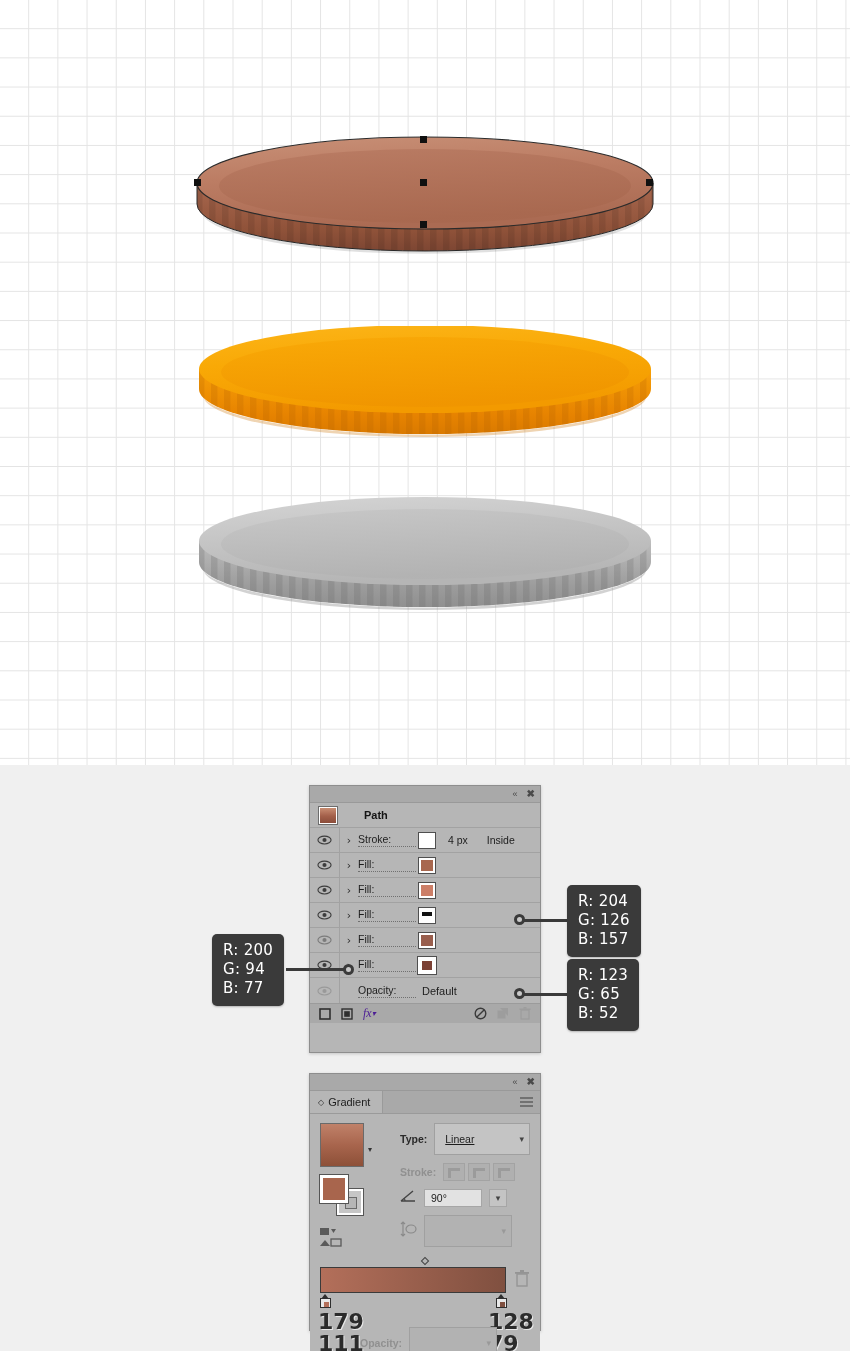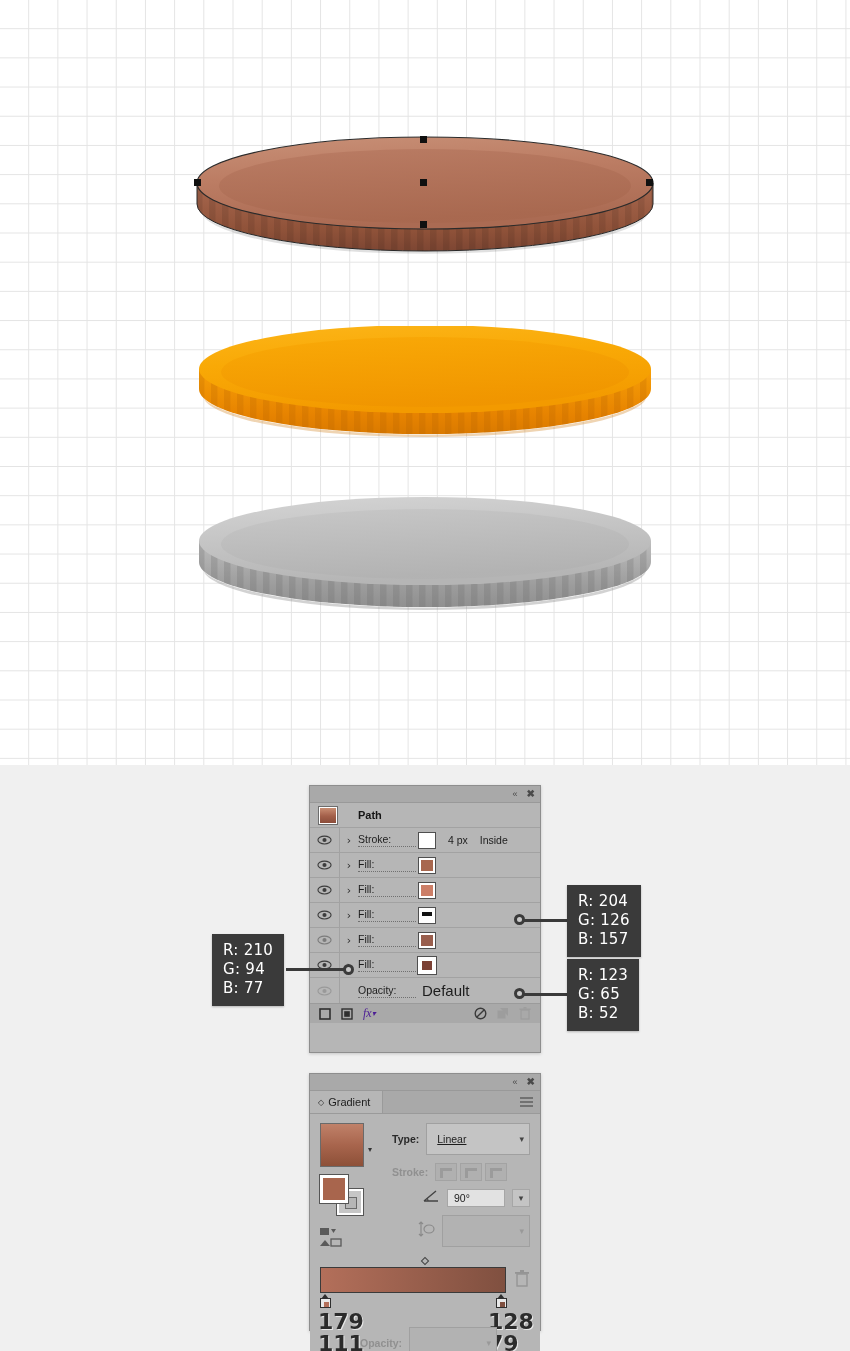--- a/index.html
+++ b/index.html
@@ -70,21 +70,21 @@
     display: flex; flex-direction: column; justify-content: space-between;
   }
   .hamburger i { display: block; height: 1px; background: #3b3b3b; }
 
   .panel-body { background: #b6b6b6; }
 
   
   .ap-header {
     height: 25px; display: flex; align-items: center;
     background: #b6b6b6; border-bottom: 1px solid #a2a2a2;
-    padding-left: 8px; gap: 20px;
+    padding-left: 8px; gap: 26px;
   }
   .ap-thumb {
     width: 20px; height: 19px; border: 1px solid #6d6d6d;
     background: #fff; padding: 1px;
   }
   .ap-thumb .sw {
     width: 100%; height: 100%;
     background: linear-gradient(180deg,#c98d72 0%, #a35f49 55%, #8b4d3a 100%);
   }
   .ap-title { font-size: 11px; font-weight: bold; color: #151515; }
@@ -110,35 +110,35 @@
     width: 18px; height: 17px; border: 1px solid #4f4f4f;
     background: #fff; padding: 2px; margin-left: 2px;
   }
   .ap-swatch.dbl { border: 2px solid #fff; outline: 1px solid #4f4f4f; }
   .ap-swatch i { display: block; width: 100%; height: 100%; }
   .ap-stroke-sw {
     width: 18px; height: 17px; border: 1px solid #4f4f4f;
     background: #fff; margin-left: 2px;
   }
   .ap-stroke-txt { font-size: 10.5px; color: #1d1d1d; margin-left: 12px; }
-  .ap-stroke-txt .inside { margin-left: 9px; }
-  .ap-op-val { font-size: 15px; color: #1d1d1d; margin-left: 6px; }
+  .ap-stroke-txt .inside { margin-left: 16px; }
+  .ap-op-val { font-size: 11px; color: #1d1d1d; margin-left: 6px; }
 
   .ap-footer {
     height: 20px; background: #a9a9a9;
     display: flex; align-items: center; gap: 10px;
     padding: 0 9px; border-top: 1px solid #9b9b9b;
   }
   .ap-footer .spacer { flex: 1; }
   .fi { display: inline-flex; align-items: center; justify-content: center; }
 
   
   .callout {
     position: absolute; background: #3a3a3a; color: #fff;
-    border-radius: 0; padding: 7px 11px 8px 11px;
+    border-radius: 5px; padding: 7px 11px 8px 11px;
     font-size: 15px; line-height: 19px; letter-spacing: .3px;
     font-family: "DejaVu Sans", sans-serif;
     box-shadow: 0 1px 2px rgba(0,0,0,.25);
     white-space: nowrap;
   }
   .leader { position: absolute; height: 3px; background: #3a3a3a; }
   .leader-dot {
     position: absolute; width: 11px; height: 11px; border-radius: 50%;
     background: #c9c9c9; border: 3px solid #3a3a3a;
   }
@@ -157,40 +157,40 @@
     position: absolute; left: 17px; top: 14px; width: 26px; height: 26px;
     background: #c6c6c6; border: 2px solid #fff; outline: 1px solid #555;
   }
   .gp-fs-back i { position:absolute; left:6px; top:6px; width:12px; height:12px; background:#b6b6b6; border:1px solid #6a6a6a;}
   .gp-fs-front {
     position: absolute; left: 0; top: 0; width: 28px; height: 28px;
     background: #a8654d; border: 3px solid #fff; outline: 1px solid #555;
   }
   .gp-smalls { margin-top: 12px; }
 
-  .gp-right { flex: 1; }
+  .gp-right { flex: 1; margin-left: 8px; }
   .gp-field-row { display: flex; align-items: center; gap: 7px; margin-bottom: 8px; }
   .gp-lbl { font-size: 10.5px; color: #2a2a2a; font-weight: bold; }
   .gp-lbl.dim { color: #909090; }
   .gp-select {
     flex: 1; height: 32px; background: #c4c4c4; border: 1px solid #a0a0a0;
     display: flex; align-items: center; padding: 0 10px;
     font-size: 10.5px; color: #1d1d1d; position: relative; text-decoration: underline;
   }
   .gp-select.dis { background: #b2b2b2; color: #8d8d8d; }
   .gp-select .chev {
     position: absolute; right: 5px; top: 50%; transform: translateY(-50%);
     font-size: 9px; color: #444;
   }
   .gp-select.dis .chev { color: #999; }
   .gp-strokebtns { display: flex; gap: 3px; }
   .gp-sbtn { width: 22px; height: 18px; background: #b0b0b0; border: 1px solid #a3a3a3; position: relative; }
   .gp-sbtn::before { content:''; position:absolute; left:4px; top:4px; width:12px; height:3px; background:#9b9b9b;}
   .gp-sbtn::after  { content:''; position:absolute; left:4px; top:4px; width:3px; height:10px; background:#9b9b9b;}
-  .gp-angbox { display: flex; align-items: center; gap: 7px; justify-content: flex-end; }
+  .gp-angbox { display: flex; align-items: center; gap: 7px; }
   .gp-numfield {
     width: 58px; height: 18px; background: #e2e2e2; border: 1px solid #a6a6a6;
     display: flex; align-items: center; padding-left: 6px; font-size: 10.5px; color: #222;
   }
   .gp-mini-chev {
     width: 18px; height: 18px; background: #c4c4c4; border: 1px solid #a6a6a6;
     display: flex; align-items: center; justify-content: center;
     font-size: 9px; color: #444;
   }
 
@@ -504,21 +504,21 @@
   <div class="leader-dot" style="left:514px; top:988px;"></div>
   <div class="callout" style="left:567px; top:959px;">
     <div>R: 123</div>
     <div>G: 65</div>
     <div>B: 52</div>
   </div>
 
   <div class="leader" style="left:286px; top:968px; width:60px;"></div>
   <div class="leader-dot" style="left:343px; top:964px;"></div>
   <div class="callout" style="left:212px; top:934px;">
-    <div>R: 210</div>
+    <div>R: 200</div>
     <div>G: 94</div>
     <div>B: 77</div>
   </div>
 
   <div class="panel" style="left:309px; top:1073px; width:232px; height:258px;">
 
     <div class="panel-topbar">
       <span class="tb-icon">«</span>
       <span class="tb-icon close">✖</span>
     </div>

